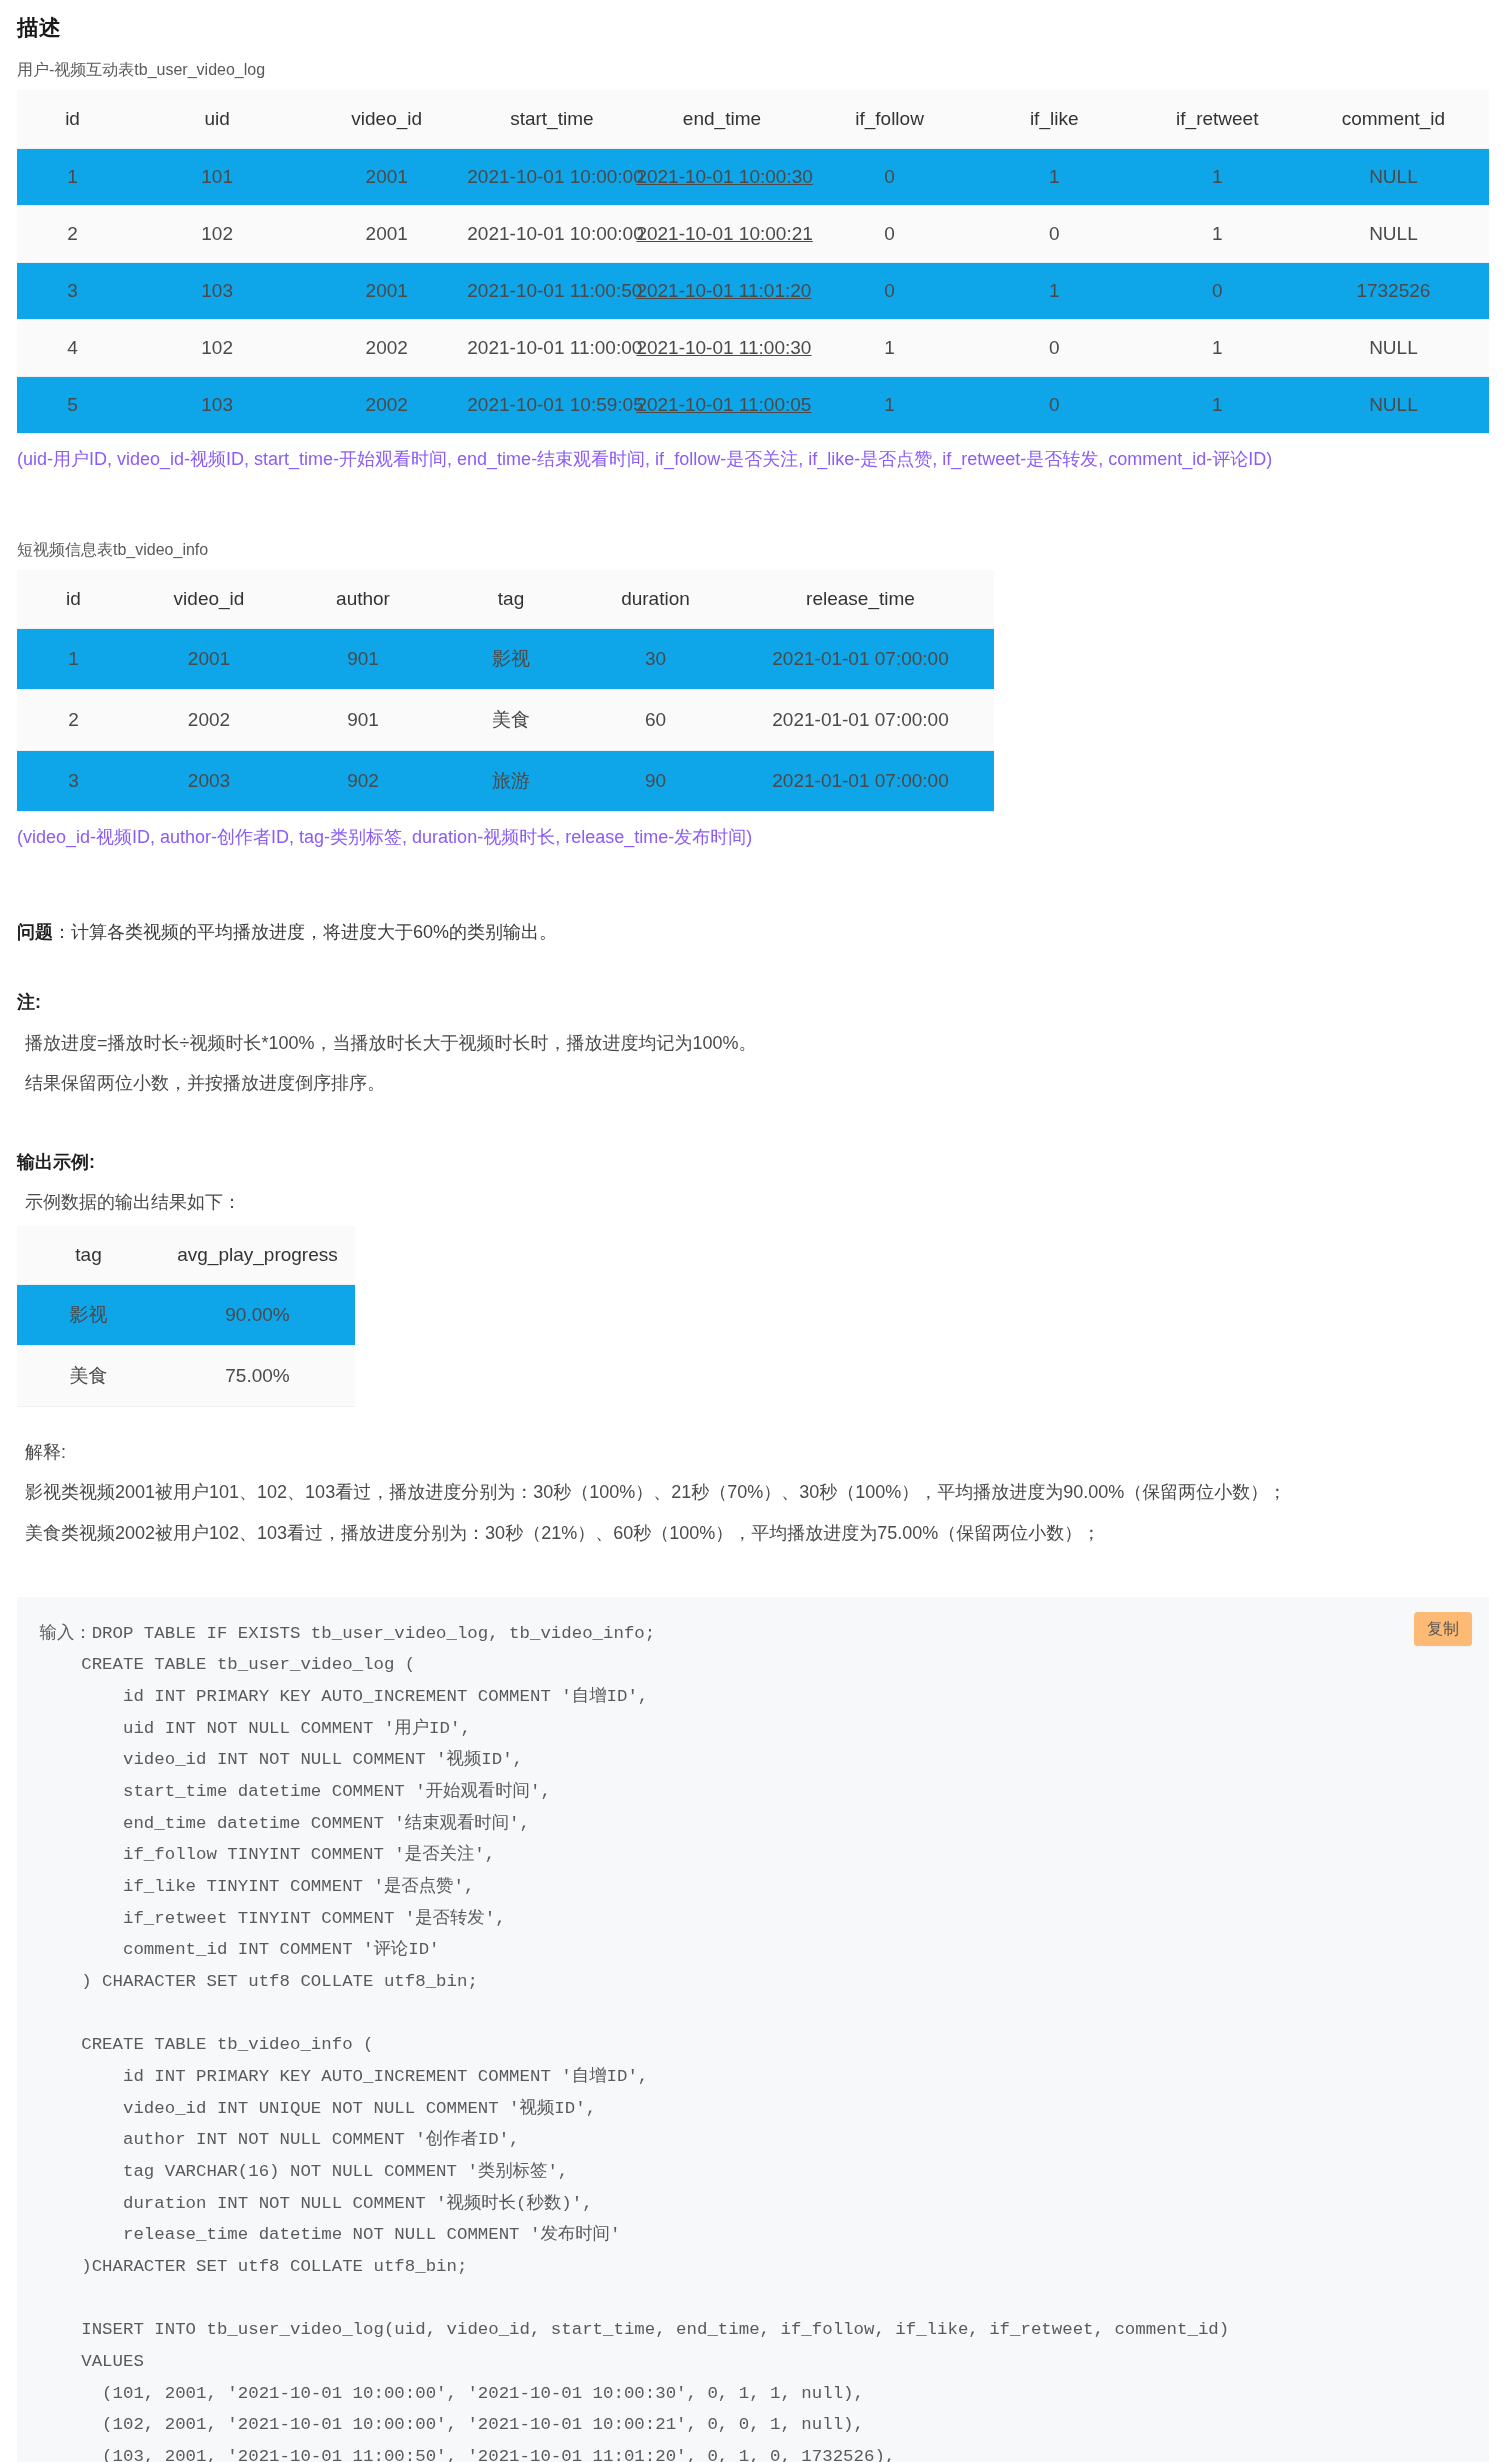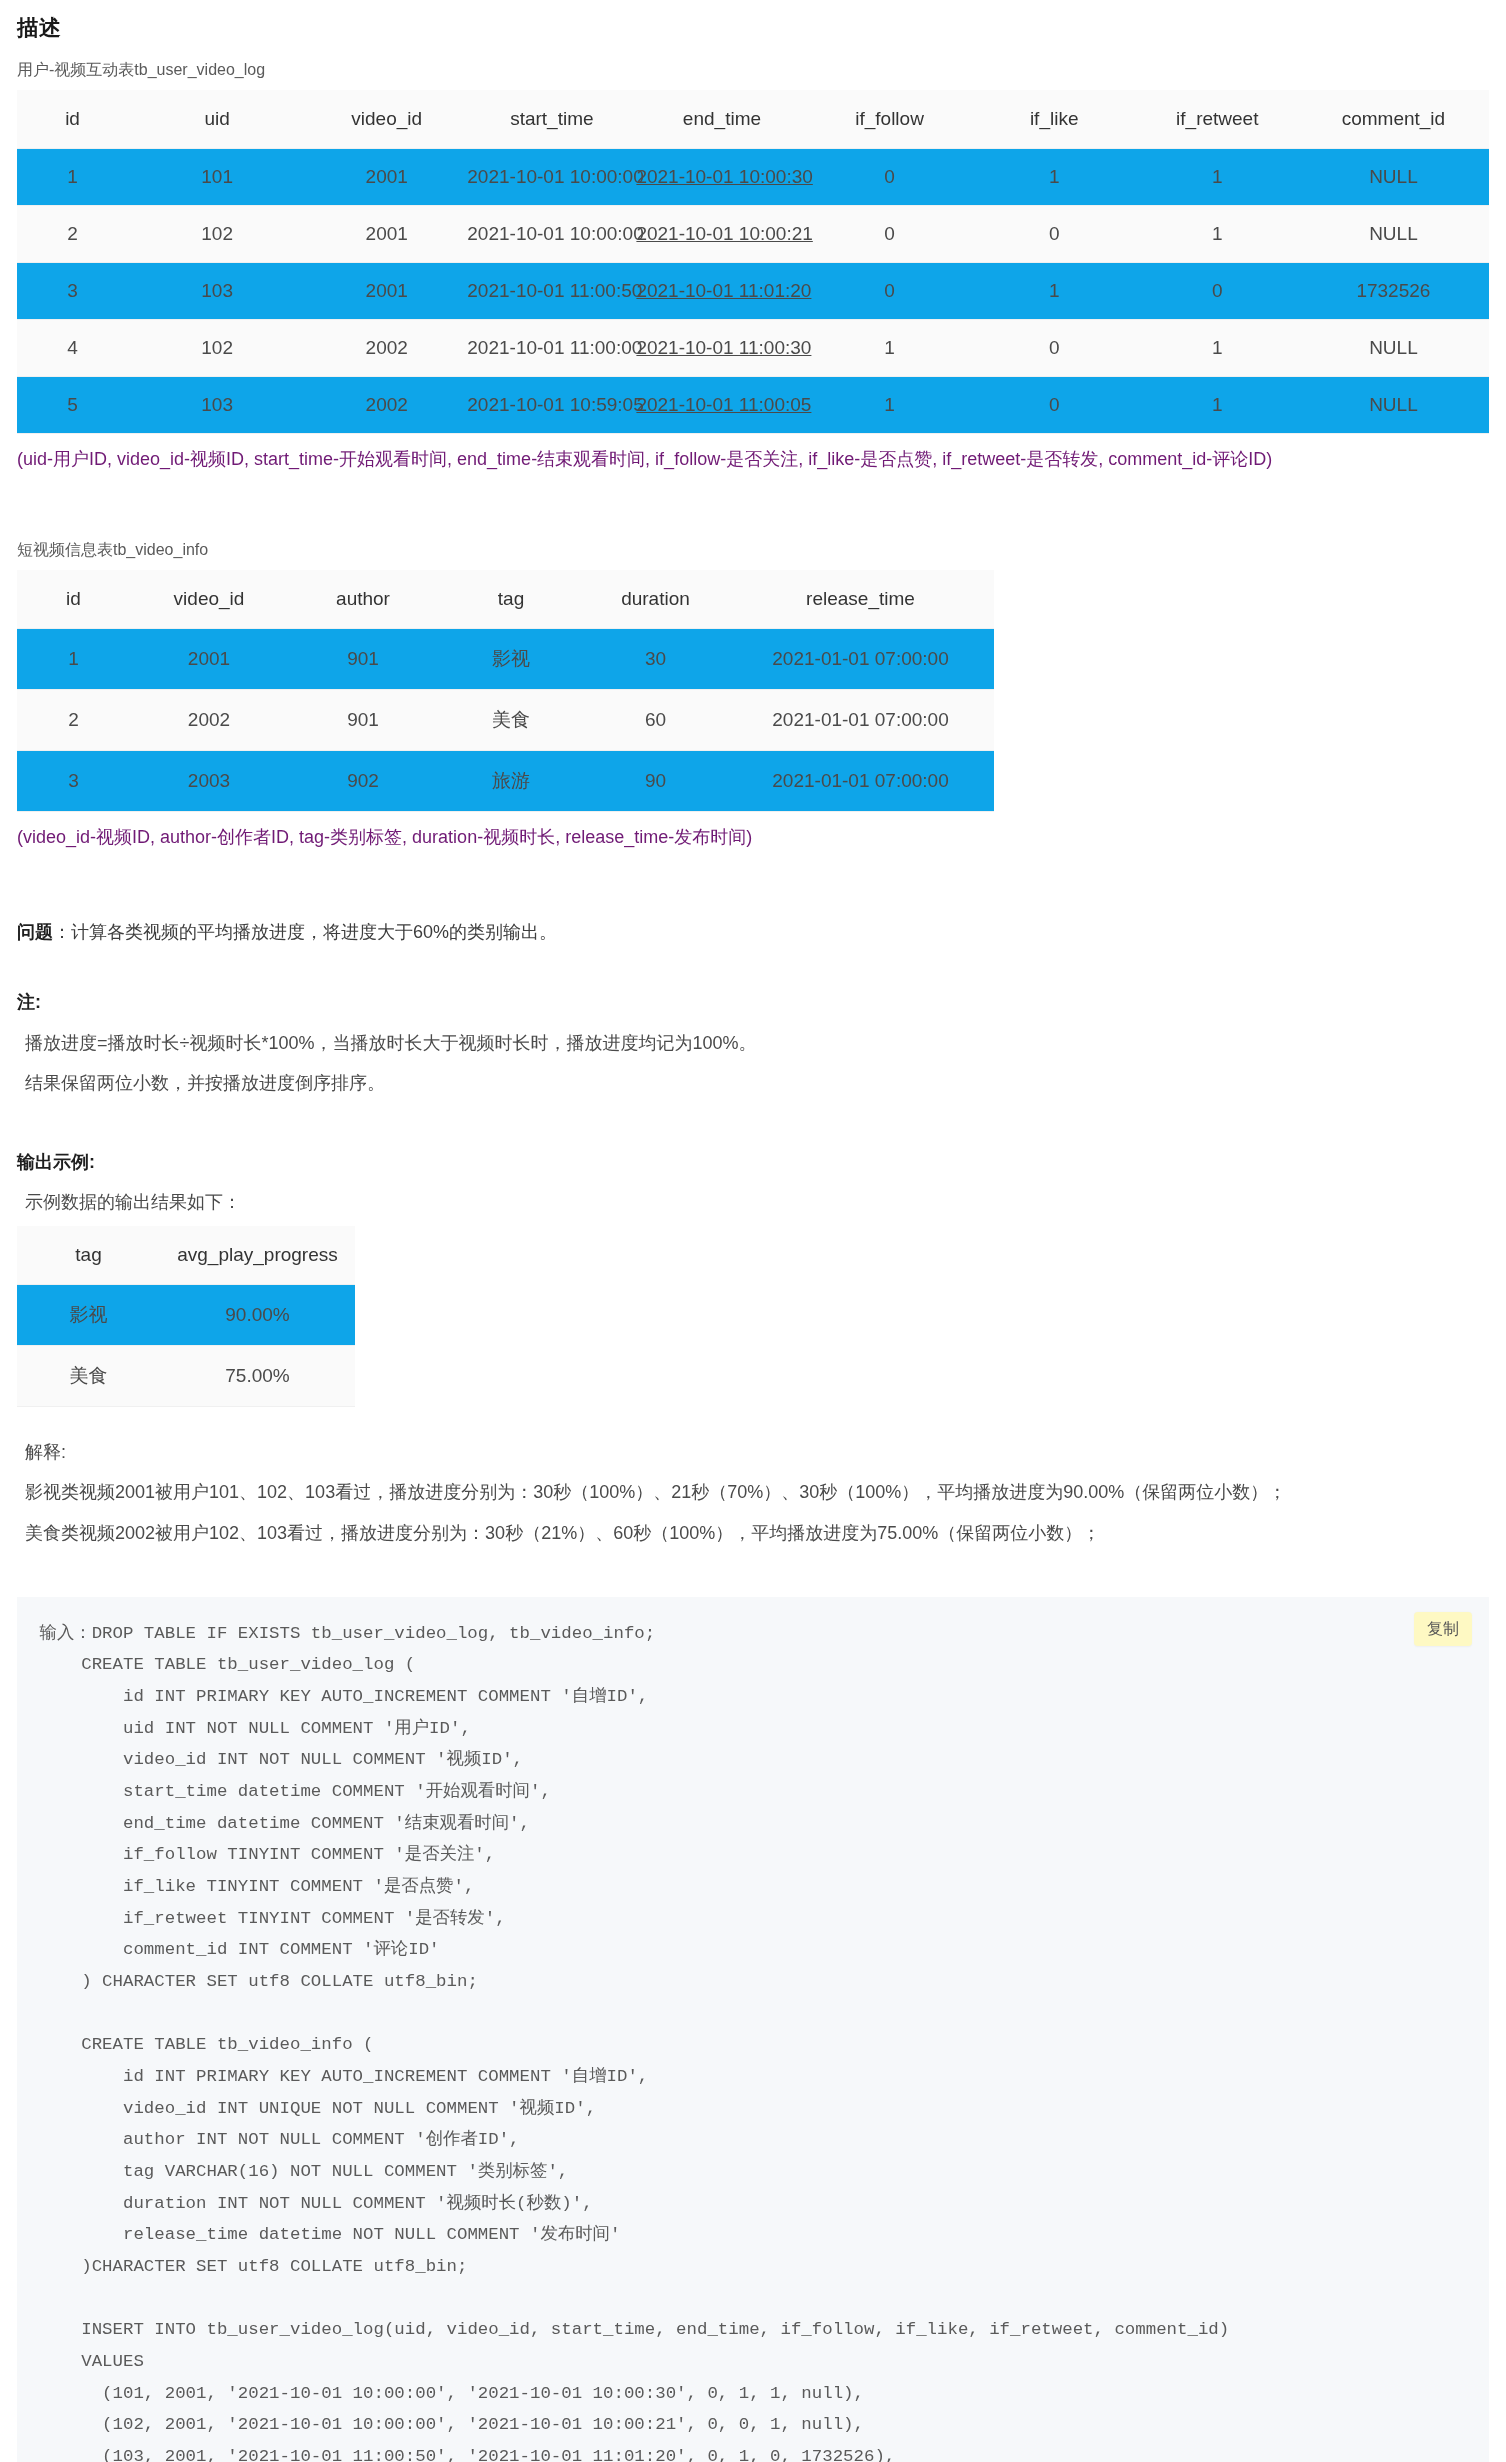--- a/index.html
+++ b/index.html
@@ -37,21 +37,21 @@
     letter-spacing: 0.5px;
   }
   .table-caption-top {
     font-size: 16px;
     color: #5a5a5a;
     margin: 0 0 8.4px 0;
     line-height: 1.4;
   }
   .table-caption-bottom {
     font-size: 18px;
-    color: #701a75;
+    color: #8b5cf6;
     margin: 12.2px 0 0 0;
     line-height: 1.5;
   }
 
   
   table.datatable {
     border-collapse: collapse;
     font-size: 19px;
     color: #3f3f3f;
     background: #0ea5e9;
@@ -141,21 +141,21 @@
     position: relative;
     background: #f6f8fa;
     width: 1472px;
     padding: 20.6px 22.5px 28px 22.5px;
     margin-top: 1.9px;
   }
   .copy-btn {
     position: absolute;
     top: 15px;
     right: 17px;
-    background: #fef9c3;
+    background: #fdba74;
     color: #555555;
     font-size: 16px;
     padding: 6.6px 13px;
     border-radius: 3.8px;
     border: none;
     box-shadow: 0 0.9px 1.9px rgba(0,0,0,.04);
     cursor: pointer;
     font-family: "Liberation Sans", "DejaVu Sans", sans-serif;
   }
   pre.code {

